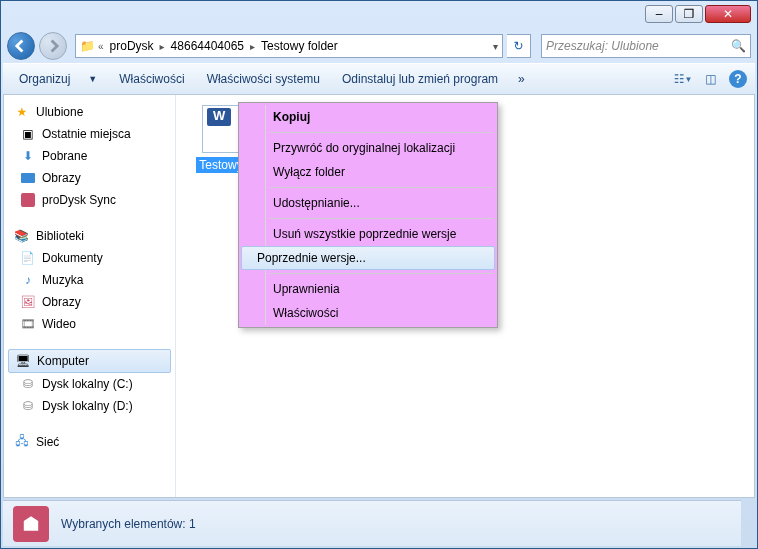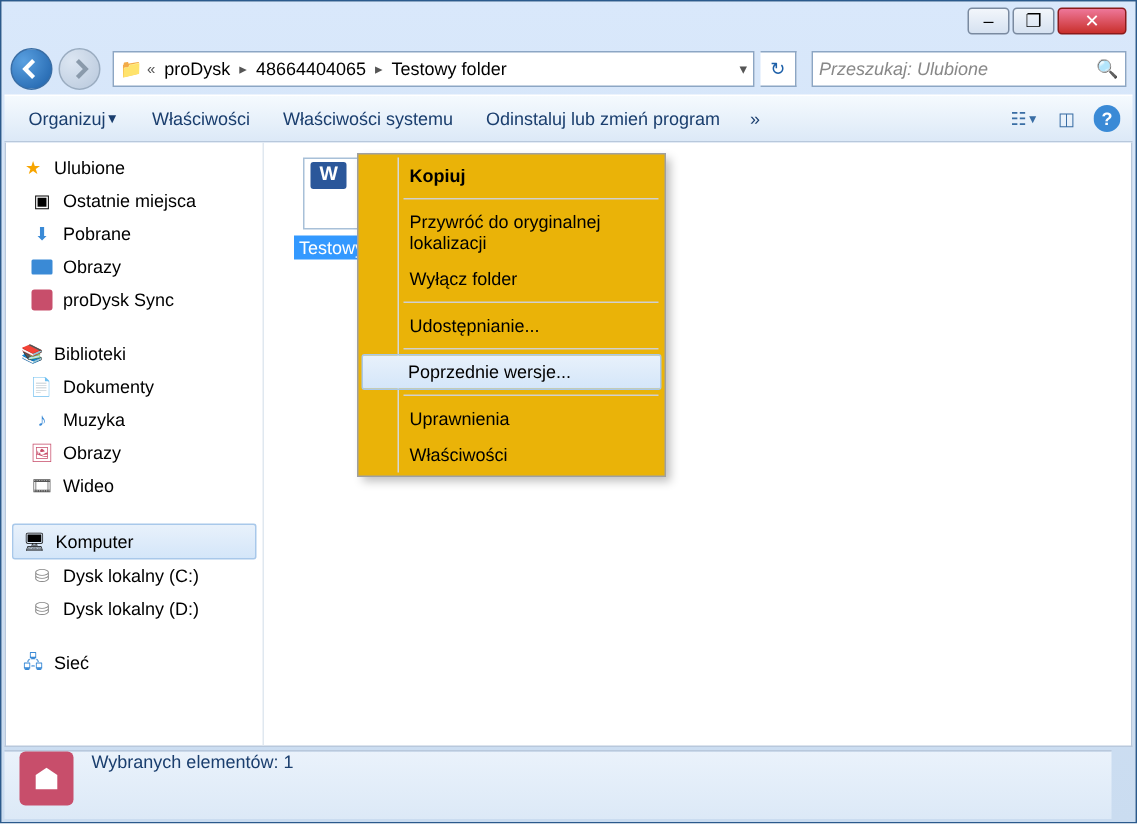--- a/index.html
+++ b/index.html
@@ -18,21 +18,21 @@
 .navbtn svg { width:14px; height:14px; }
 .breadcrumb { flex: 1; height: 24px; background:#fff; border:1px solid #8ca6c4; display:flex; align-items:center; padding:0 4px; gap:2px; margin-left:4px; }
 .breadcrumb .bcseg { padding: 2px 4px; color:#000; cursor:default; display:flex; align-items:center; gap:4px; }
 .breadcrumb .bcar { color:#555; font-size:10px; }
 .refresh { width:24px; height:24px; background:#fff; border:1px solid #8ca6c4; border-left:none; display:flex;align-items:center;justify-content:center; color:#1c5fa8; }
 .search { width:210px; height:24px; background:#fff; border:1px solid #8ca6c4; margin-left:6px; display:flex; align-items:center; padding:0 4px; color:#888; font-style:italic; }
 .search span.mag { margin-left:auto; color:#3a6ea5; font-style:normal; }
 
 
 .toolbar { height: 32px; background: linear-gradient(to bottom,#f5fafe,#dce9f7); border-top:1px solid #fff; border-bottom:1px solid #b8c8dc; display:flex; align-items:center; padding:0 8px; gap:6px; margin:0 2px; }
-.toolbar .titem { padding:4px 8px; color:#1a3e6e; cursor:default; display:flex; align-items:center; gap:0; }
+.toolbar .titem { padding:4px 8px; color:#1a3e6e; cursor:default; display:flex; align-items:center; gap:18px; }
 .toolbar .more { color:#1a3e6e; padding:0 6px; }
 .toolbar .right { margin-left:auto; display:flex; gap:8px; align-items:center; }
 .toolbar .ricon { width:20px; height:20px; display:flex;align-items:center;justify-content:center; color:#3a6ea5; border:1px solid transparent; border-radius:2px; }
 .toolbar .ricon.help { background:#3a8ad6; color:#fff; border-radius:50%; width:18px;height:18px; font-weight:bold; }
 
 
 .panes { flex:1; display:flex; background:#fff; margin:0 2px 2px 2px; border:1px solid #b8c8dc; border-top:none; min-height:0; }
 .sidebar { width:172px; border-right:1px solid #e0e8f0; overflow:auto; padding:6px 0; }
 .tree-item { display:flex; align-items:center; gap:6px; padding:3px 6px 3px 16px; color:#000; cursor:default; }
 .tree-item.root { padding-left:10px; font-weight:normal; }
@@ -41,29 +41,29 @@
 .ticon { width:16px; height:16px; display:inline-flex; align-items:center; justify-content:center; flex-shrink:0; }
 
 .content { flex:1; position:relative; padding:10px; }
 .file-item { width:80px; text-align:center; cursor:default; }
 .file-item .ficon { width:48px; height:48px; margin:0 auto 4px; background:#fff; border:1px solid #a8c0d8; position:relative; }
 .file-item .ficon::before { content:""; position:absolute; top:2px; left:4px; width:24px; height:18px; background:#2b579a; border-radius:2px; }
 .file-item .ficon::after { content:"W"; position:absolute; top:2px; left:10px; color:#fff; font-weight:bold; font-size:13px; }
 .file-item .flabel { background:#3399ff; color:#fff; padding:1px 3px; display:inline-block; white-space:nowrap; overflow:hidden; text-overflow:ellipsis; max-width:72px; }
 
 
-.ctxmenu { position:absolute; left:238px; top:102px; width:206px; background:#eab308; border:1px solid #a0a0a0; box-shadow:3px 3px 6px rgba(0,0,0,0.25); padding:2px; }
+.ctxmenu { position:absolute; left:238px; top:102px; width:260px; background:#f0abfc; border:1px solid #a0a0a0; box-shadow:3px 3px 6px rgba(0,0,0,0.25); padding:2px; }
 .ctxmenu .citem { padding:5px 12px 5px 32px; color:#000; cursor:default; position:relative; }
 .ctxmenu .citem.bold { font-weight:bold; }
-.ctxmenu .citem.hover { background:linear-gradient(to bottom,#e8f1fb,#d4e6f9); border:1px solid #a8c8ea; border-radius:2px; padding:4px 11px 4px 30px; }
+.ctxmenu .citem.hover { background:linear-gradient(to bottom,#e8f1fb,#d4e6f9); border:1px solid #a8c8ea; border-radius:2px; padding:4px 11px 4px 15px; }
 .ctxmenu .csep { height:1px; background:#d0d0d0; margin:3px 2px 3px 28px; }
 .ctxmenu::before { content:""; position:absolute; left:26px; top:2px; bottom:2px; width:1px; background:#d8d8d8; }
 
 
-.statusbar { height:46px; background:linear-gradient(to bottom,#eaf2fb,#dce9f7); border-top:1px solid #b8c8dc; display:flex; align-items:flex-start; padding:0 10px; gap:12px; margin:0 16px 2px 2px; }
+.statusbar { height:46px; background:linear-gradient(to bottom,#eaf2fb,#dce9f7); border-top:1px solid #b8c8dc; display:flex; align-items:center; padding:0 10px; gap:12px; margin:0 16px 2px 2px; }
 .statusbar .sicon { width:36px; height:36px; background:#c84e6b; border-radius:4px; position:relative; }
 .statusbar .sicon::after { content:""; position:absolute; inset:6px; background:#fff; border-radius:50%; clip-path: polygon(20% 40%, 50% 20%, 80% 40%, 80% 80%, 20% 80%); }
 .statusbar .stext { color:#1a3e6e; }
 
 
 .ic-star{color:#f7a500;} .ic-folder{color:#f0c060;} .ic-down{color:#3a8ad6;} .ic-desk{background:#3a8ad6;width:14px;height:10px;border-radius:1px;} .ic-pd{background:#c84e6b;width:14px;height:14px;border-radius:2px;} .ic-lib{color:#f0c060;} .ic-doc{color:#6a8;} .ic-mus{color:#3a8ad6;} .ic-img{color:#c84e6b;} .ic-vid{color:#555;} .ic-drv{color:#888;} .ic-net{color:#3a8ad6;}
 </style>
 </head>
 <body>
 
@@ -223,17 +223,18 @@
 </div>
 
 <div class="ctxmenu" id="ctxmenu">
     <div class="citem bold">Kopiuj</div>
     <div class="csep"></div>
     <div class="citem">Przywróć do oryginalnej lokalizacji</div>
     <div class="citem">Wyłącz folder</div>
     <div class="csep"></div>
     <div class="citem">Udostępnianie...</div>
     <div class="csep"></div>
+    <div class="citem">Usuń wszystkie poprzednie wersje</div>
     <div class="citem hover">Poprzednie wersje...</div>
     <div class="csep"></div>
     <div class="citem">Uprawnienia</div>
     <div class="citem">Właściwości</div>
   </div>
 
 </body></html>

